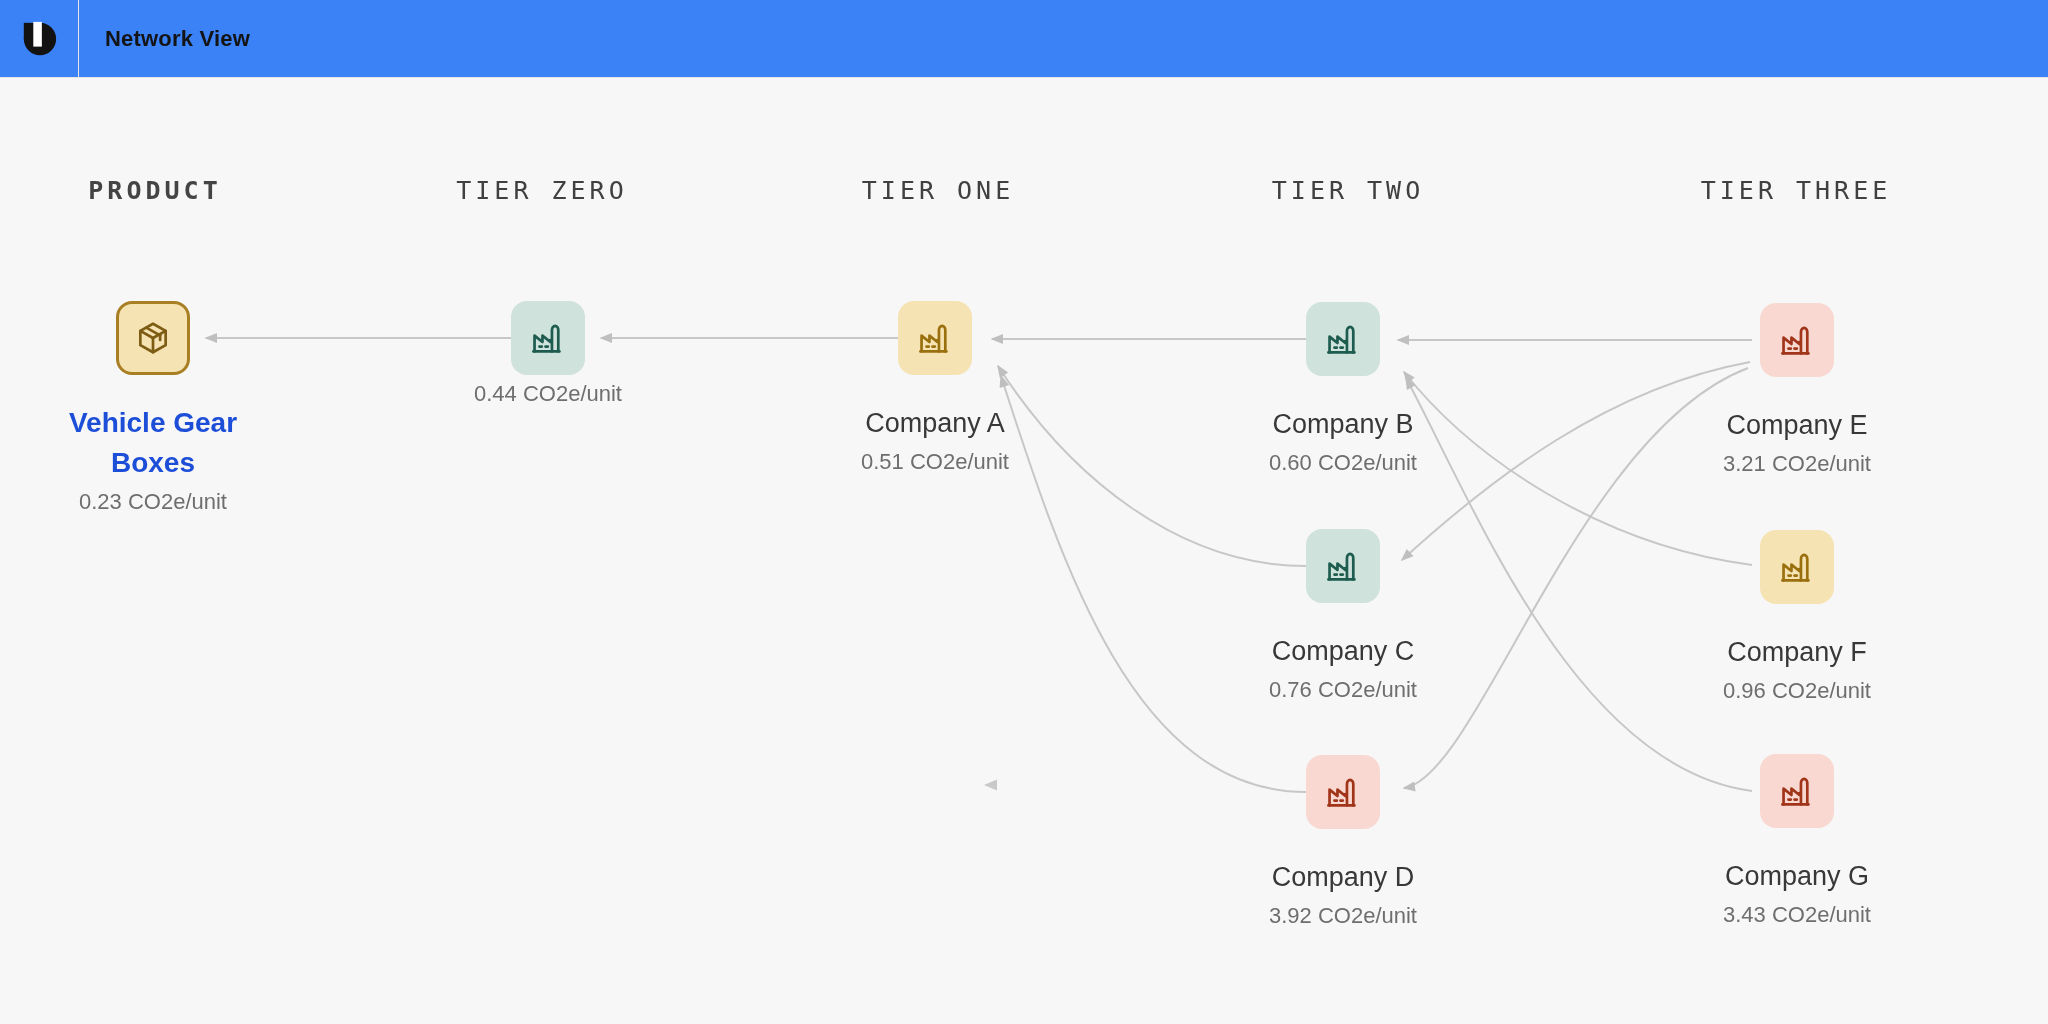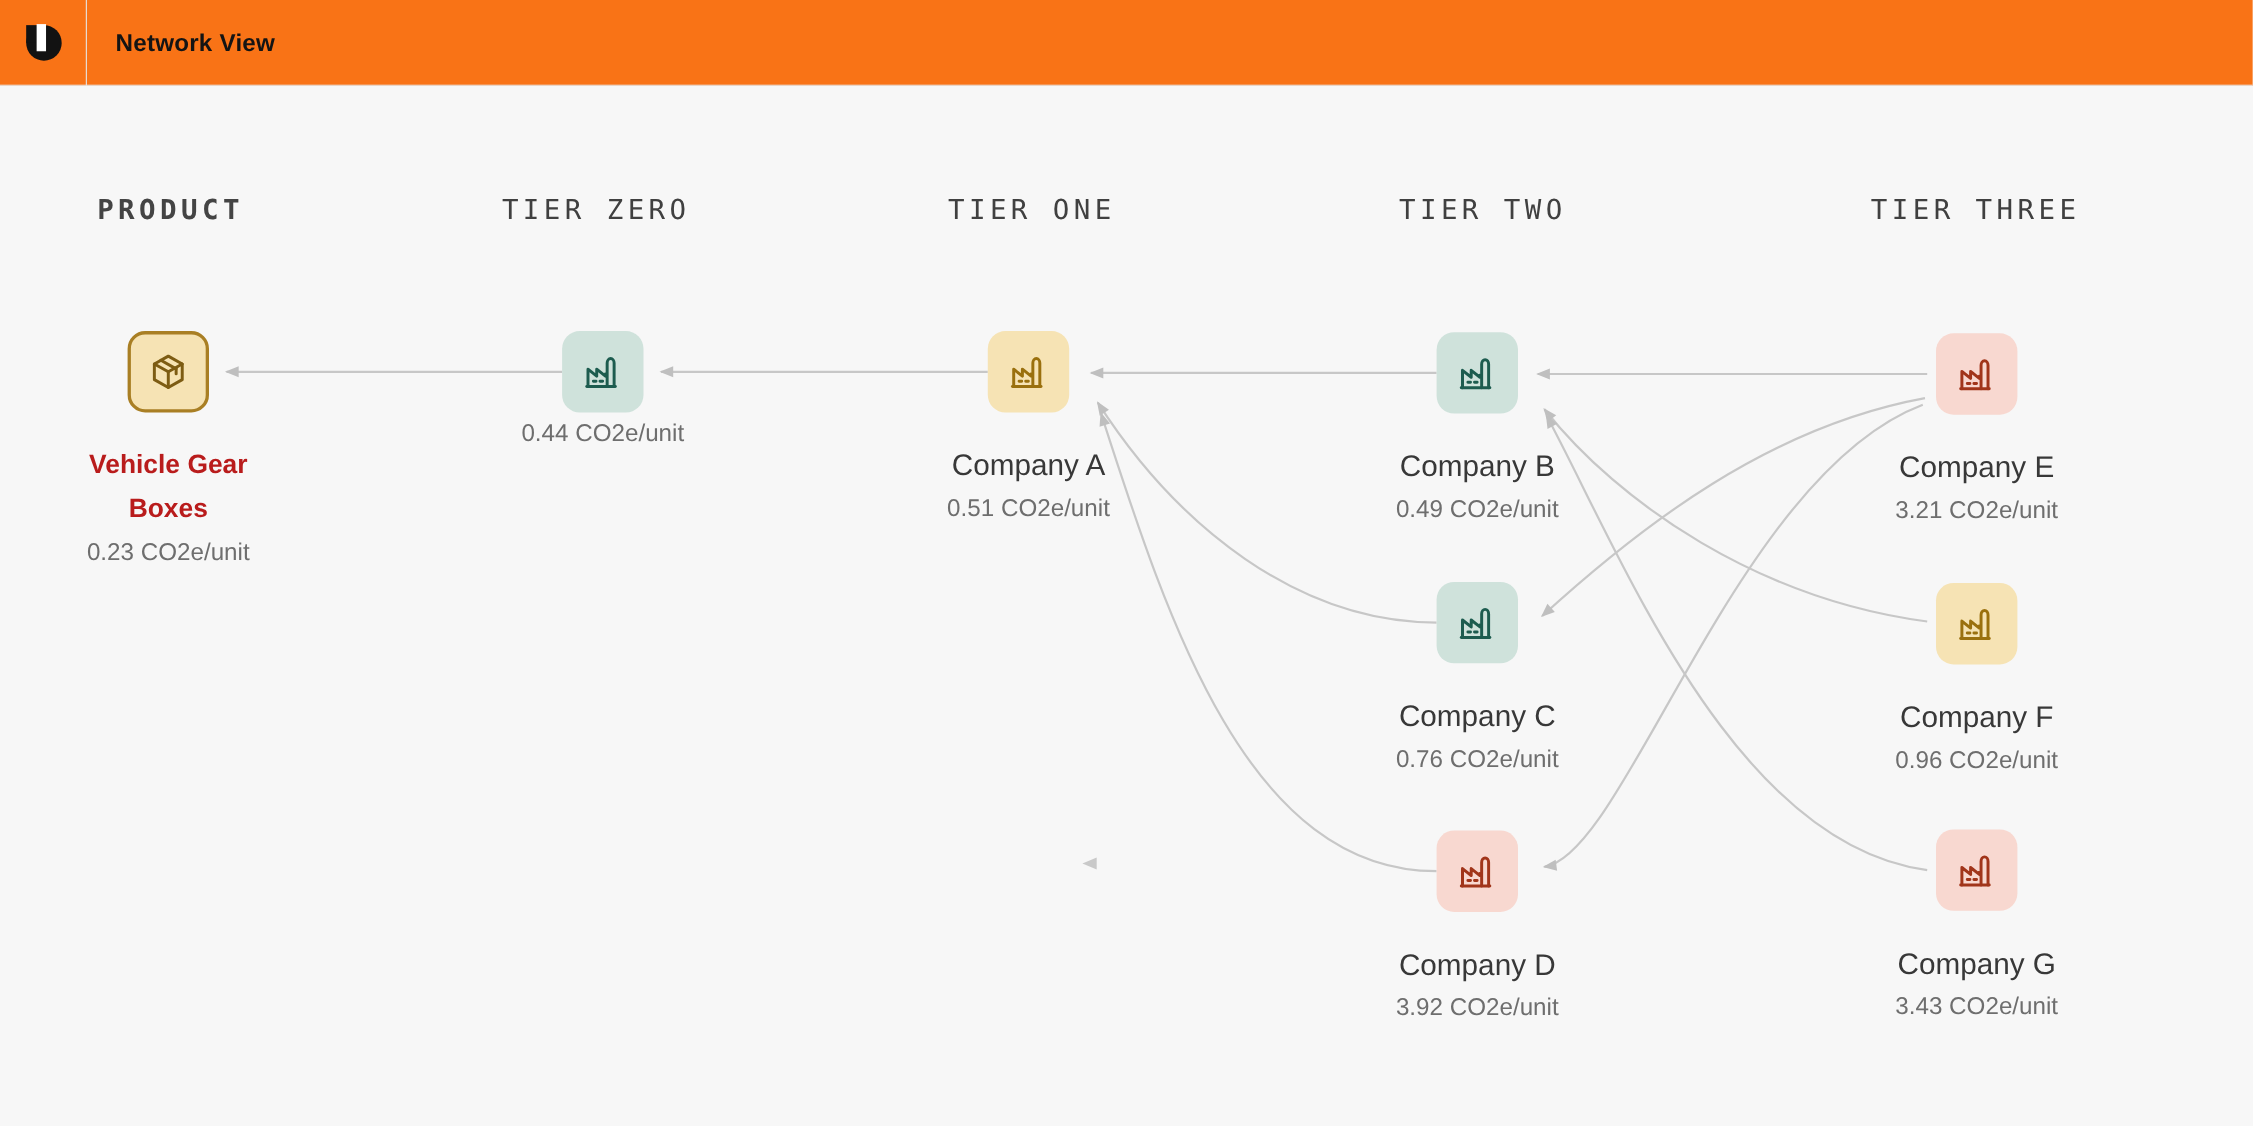--- a/index.html
+++ b/index.html
@@ -1,20 +1,20 @@
 <!DOCTYPE html>
 <html><head>
 <meta charset="utf-8">
 <style>
   * { margin:0; padding:0; box-sizing:border-box; }
   html,body { width:2048px; height:1024px; overflow:hidden; }
   body { font-family:"Liberation Sans", sans-serif; background:#f7f7f7; position:relative; }
 
   
-  .header { position:absolute; top:0; left:0; width:2048px; height:78px; background:#f97316;
+  .header { position:absolute; top:0; left:0; width:2048px; height:78px; background:#3b82f6;
             border-bottom:1px solid #e6e6e6; display:flex; align-items:center; z-index:5; }
   .logo-cell { width:79px; height:78px; display:flex; align-items:center; justify-content:center;
                border-right:1px solid #e6e6e6; }
   .app-title { margin-left:26px; font-size:22px; font-weight:600; color:#141414; letter-spacing:.2px; }
 
   
   .tier-header { position:absolute; top:176px; transform:translateX(-50%);
                  font-family:"DejaVu Sans Mono", monospace; font-size:25px; letter-spacing:4px;
                  color:#404040; white-space:nowrap; }
   .tier-header.product { color:#444444; font-weight:bold; }
@@ -32,21 +32,21 @@
   .node { position:absolute; width:220px; margin-left:-110px; text-align:center; z-index:2; }
   .node-box { width:74px; height:74px; margin:0 auto; border-radius:16px;
               display:flex; align-items:center; justify-content:center; cursor:pointer; }
   .node-box svg { width:38px; height:38px; }
   .teal .node-box { background:#cfe2db; color:#1d5c4f; }
   .gold .node-box { background:#f6e3b4; color:#9a700e; }
   .red  .node-box { background:#f8d8d0; color:#a1351a; }
   .gold-selected .node-box { background:#f6e3b4; color:#7d5c13; border:3px solid #a97f24; }
   .node-label { margin:28px auto 0; max-width:175px; font-size:27px; line-height:40px;
                 color:#383838; }
-  .product-node .node-label { font-weight:700; font-size:24px; color:#b91c1c; max-width:170px; }
+  .product-node .node-label { font-weight:700; font-size:28px; color:#1d4ed8; max-width:170px; }
   .node-value { margin-top:6px; font-size:22px; color:#6e6e6e; }
 
   
   .pos-product { left:153px;  top:301px; }
   .pos-tier0   { left:548px;  top:301px; }
   .pos-a       { left:935px;  top:301px; }
   .pos-b       { left:1343px; top:302px; }
   .pos-c       { left:1343px; top:529px; }
   .pos-d       { left:1343px; top:755px; }
   .pos-e       { left:1797px; top:303px; }
@@ -139,21 +139,21 @@
   <div class="node-value">0.51 CO2e/unit</div>
 </div>
 
 <div class="node teal pos-b">
   <div class="node-box">
     <svg viewBox="0 0 24 24">
         <use href="#icon-factory"></use>
       </svg>
   </div>
   <div class="node-label">Company B</div>
-  <div class="node-value">0.49 CO2e/unit</div>
+  <div class="node-value">0.60 CO2e/unit</div>
 </div>
 
 <div class="node teal pos-c">
   <div class="node-box">
     <svg viewBox="0 0 24 24">
         <use href="#icon-factory"></use>
       </svg>
   </div>
   <div class="node-label">Company C</div>
   <div class="node-value">0.76 CO2e/unit</div>

